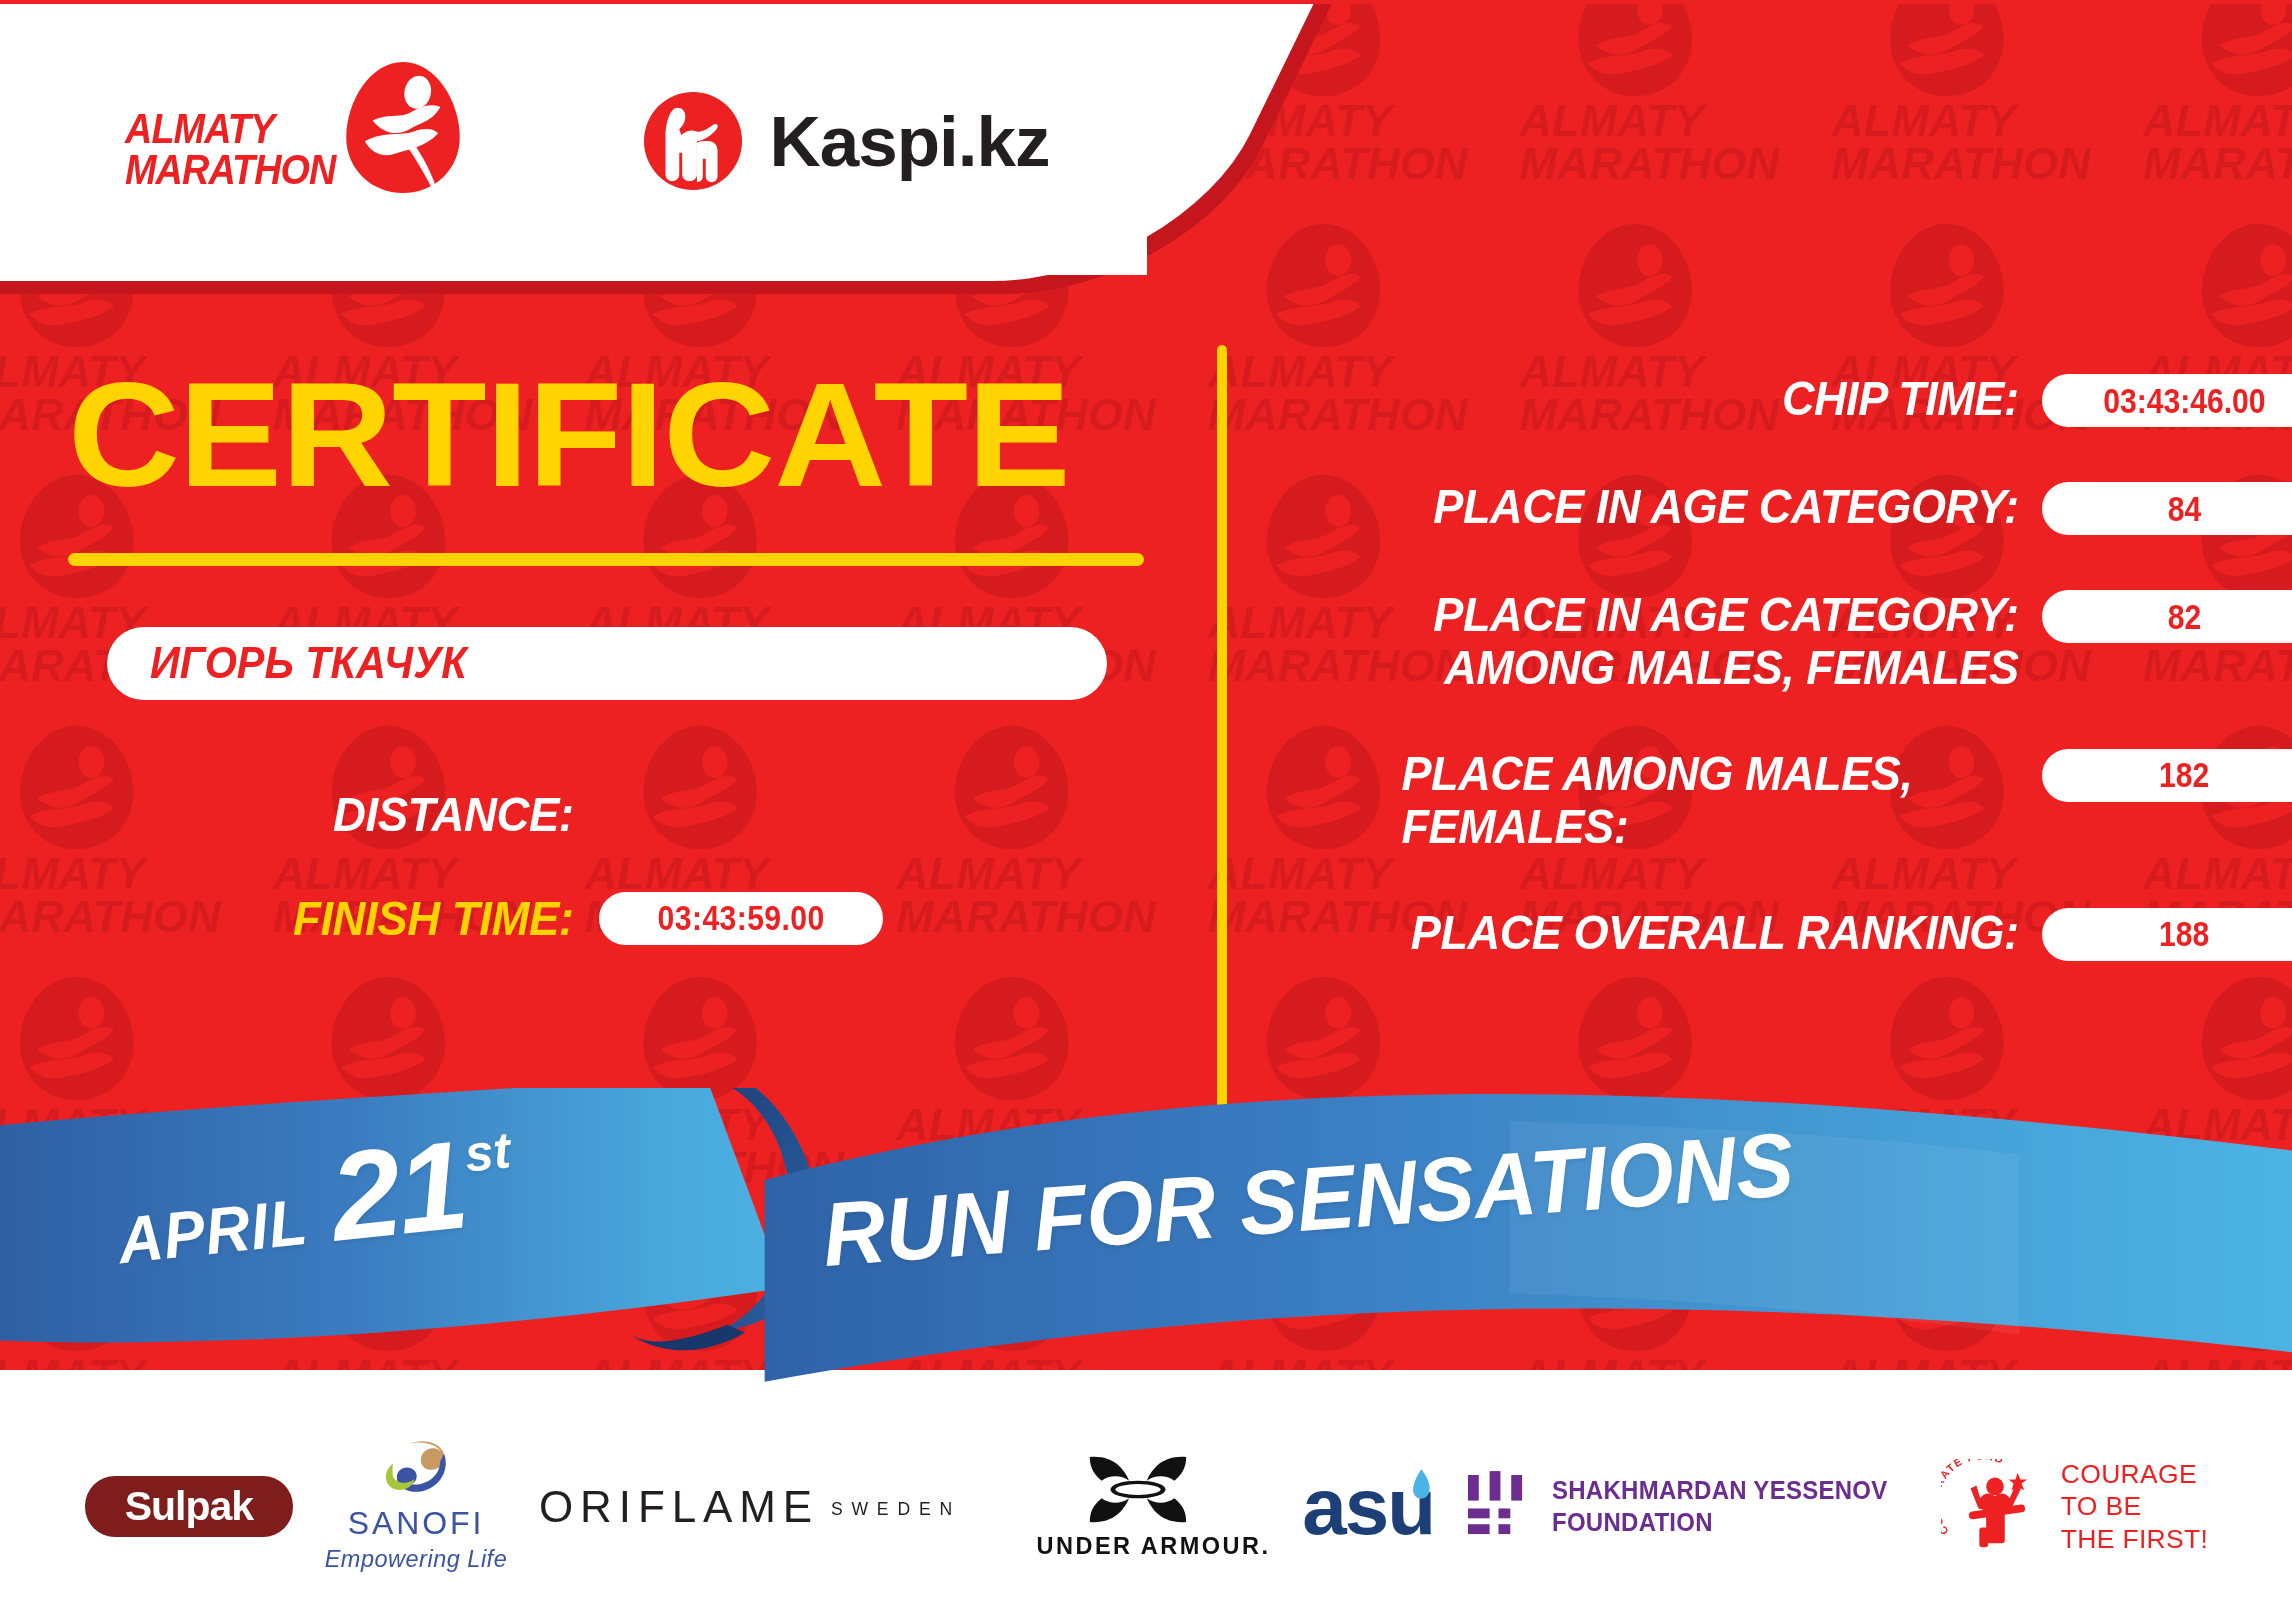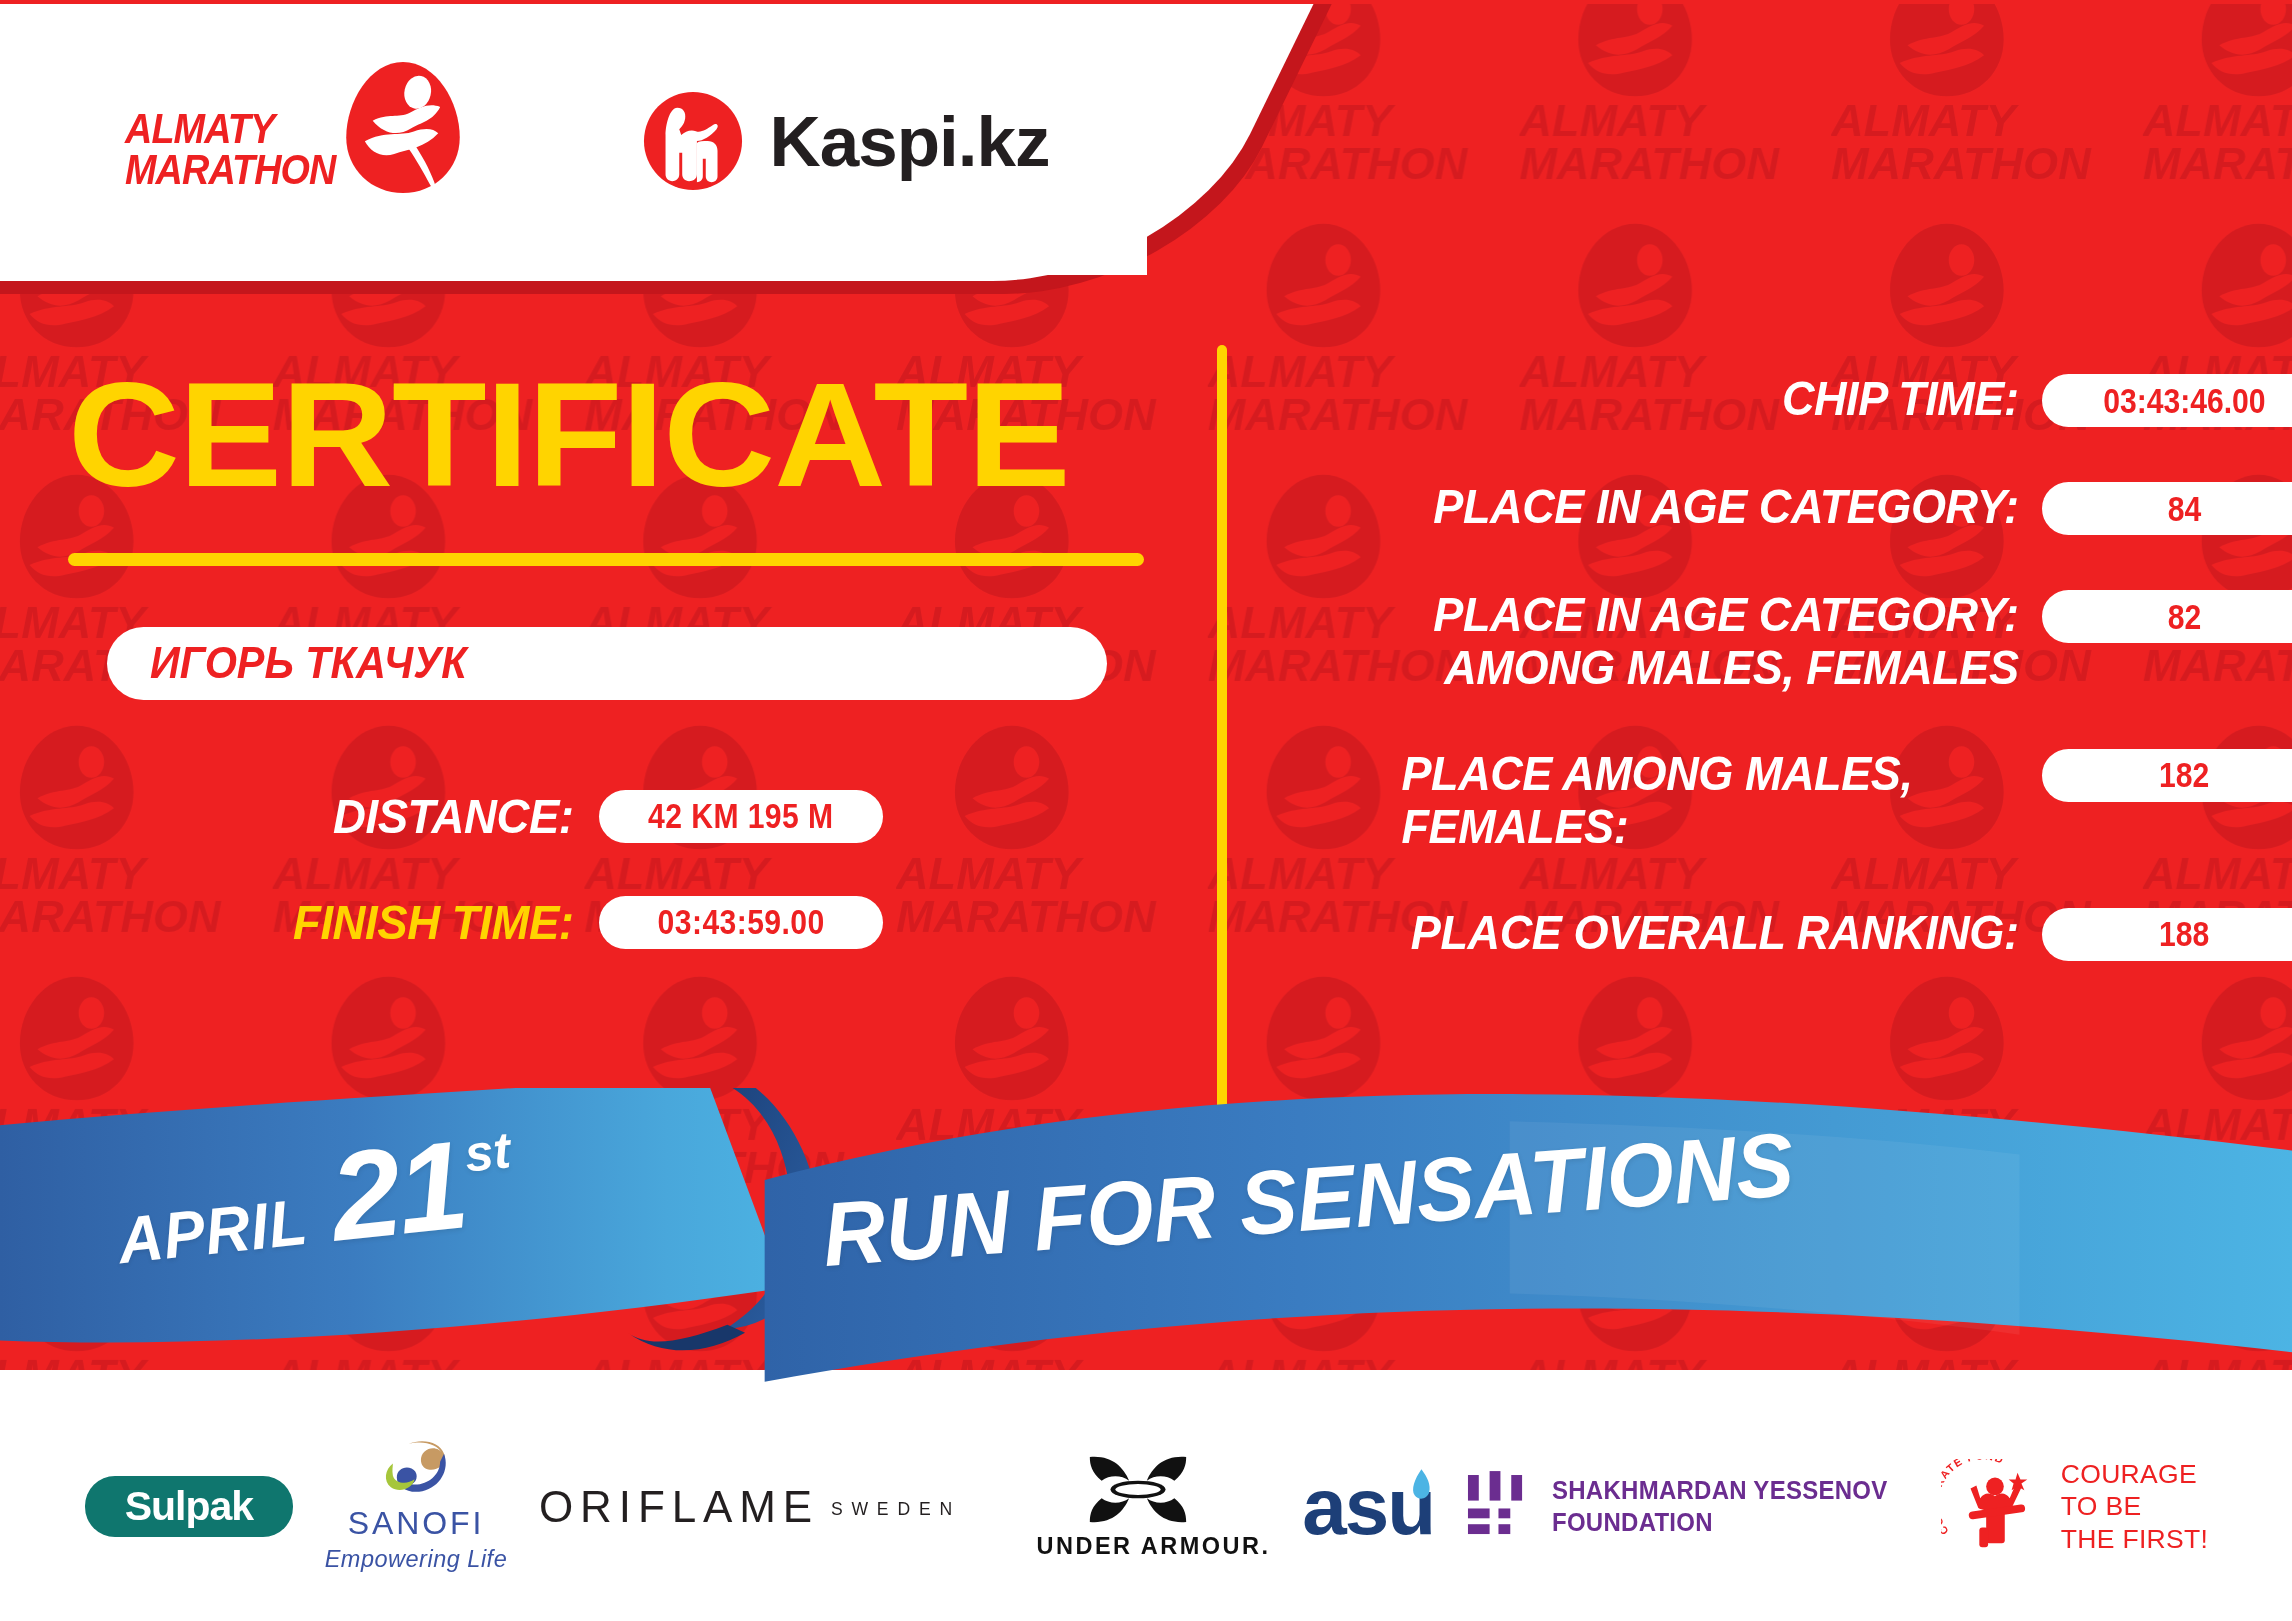--- a/index.html
+++ b/index.html
@@ -255,21 +255,21 @@
   .sponsors {
     position:absolute; left:0; top:1392px;
     width:2293px; height:229px; z-index:30;
     background:#ffffff;
     display:flex; align-items:center; justify-content:space-around;
     padding:0 69px;
   }
   .sp { display:flex; align-items:center; justify-content:center; }
 
   .sulpak {
-    width:208px; height:61px; background:#0f766e;
+    width:208px; height:61px; background:#7f1d1d;
     border-radius:30px;
     display:flex; align-items:center; justify-content:center;
     color:#ffffff; font-weight:bold; font-size:41px;
     letter-spacing:-1px;
   }
 
   .sanofi { display:flex; flex-direction:column; align-items:center; }
   .sanofi-name {
     color:#3a53a4; font-size:32px; letter-spacing:2.9px; margin-top:3.9px;
   }
@@ -377,23 +377,20 @@
       <div class="title-rule"></div>
 
       <div class="name-pill">
         <div class="name-text">ИГОРЬ ТКАЧУК</div>
       </div>
 
       <div class="left-rows">
 
         <div class="lrow">
           <div class="lbl white">DISTANCE:</div>
-          <div class="val-pill w290">
-            <span>42 KM 195 M</span>
-          </div>
         </div>
 
         <div class="lrow">
           <div class="lbl yellow">FINISH TIME:</div>
           <div class="val-pill w290">
             <span>03:43:59.00</span>
           </div>
         </div>
 
       </div>

